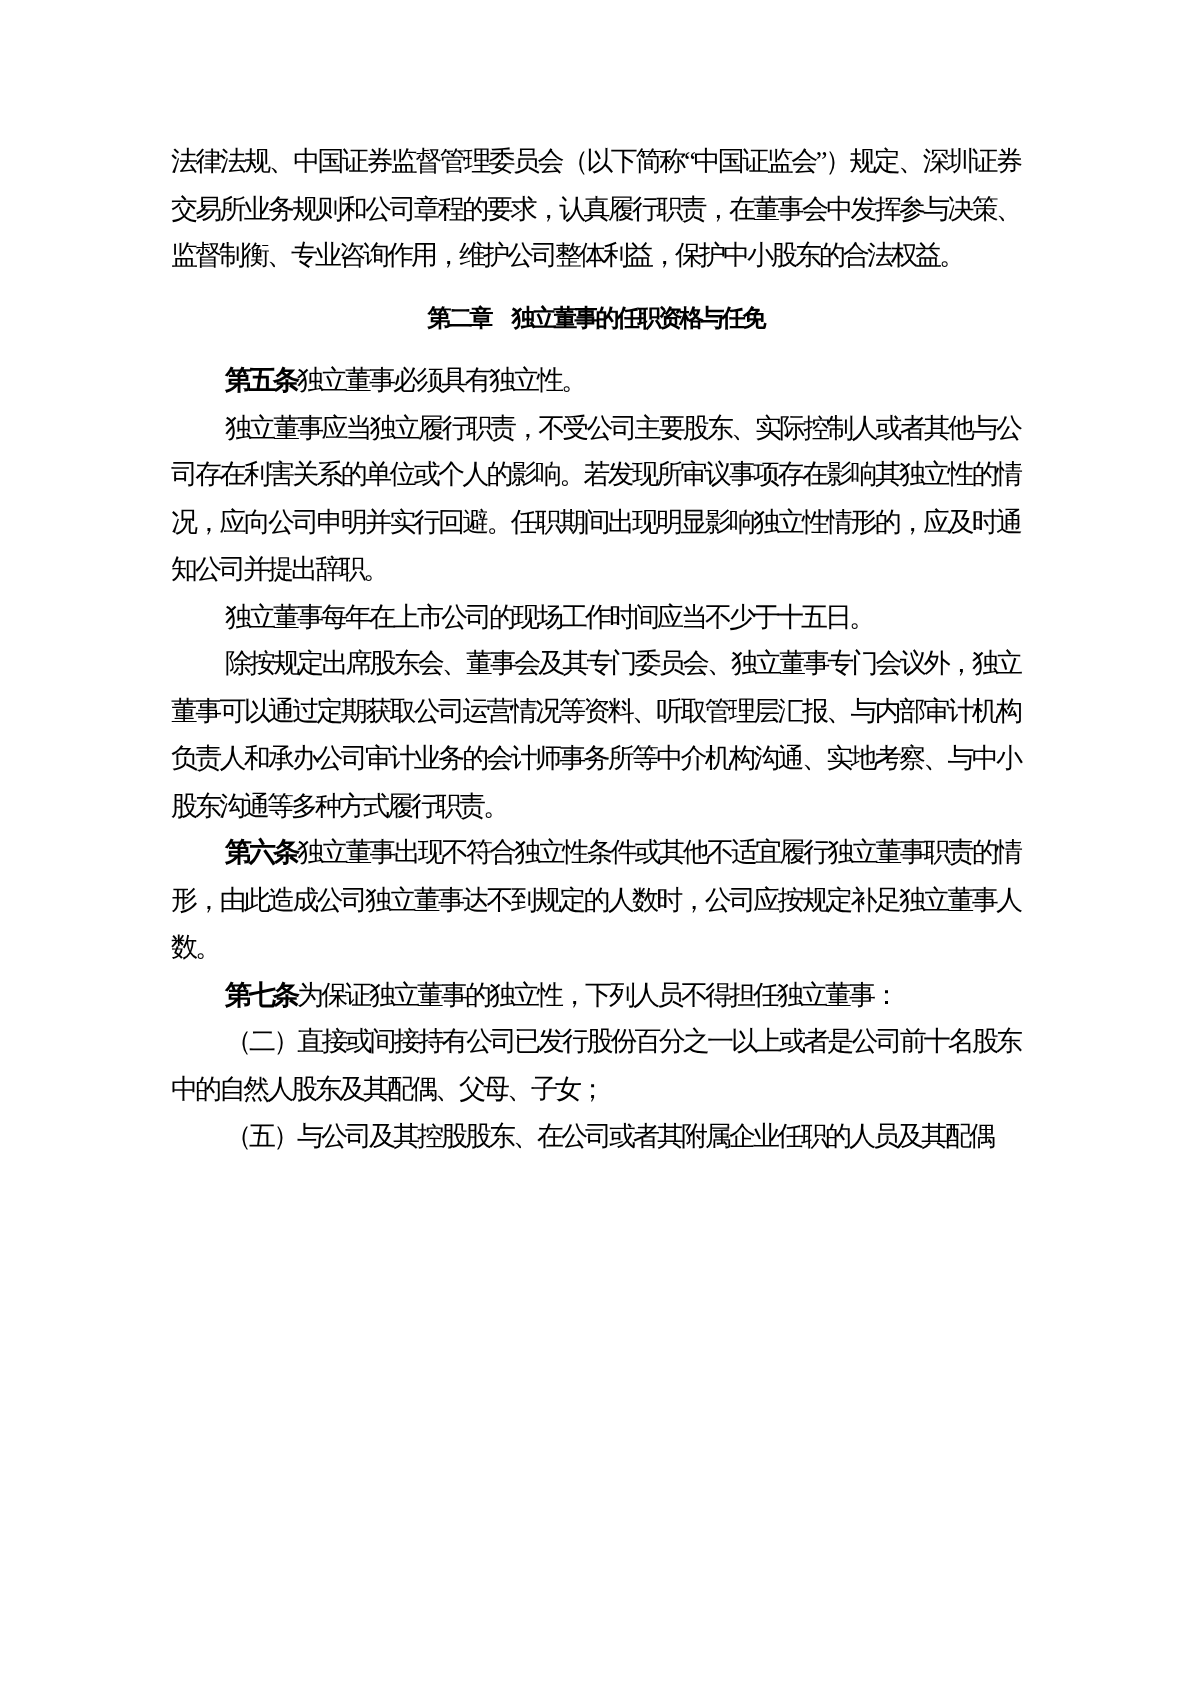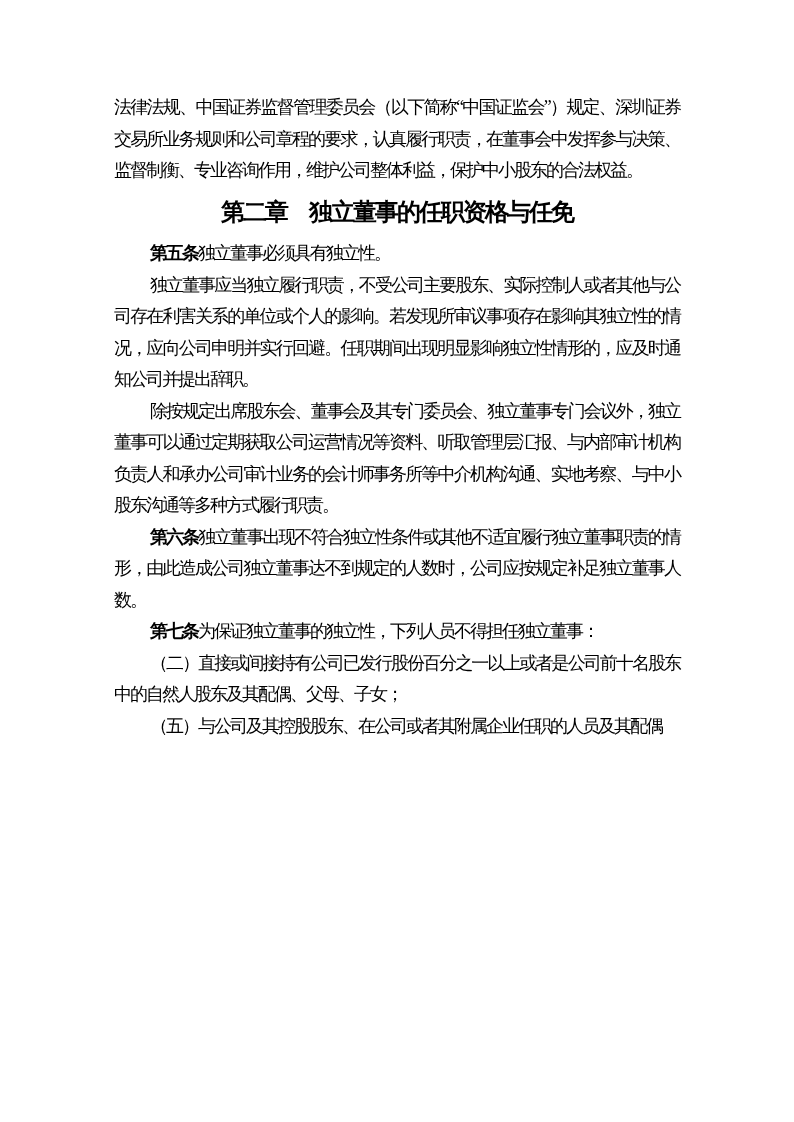--- a/index.html
+++ b/index.html
@@ -35,38 +35,39 @@
   .para {
     margin: 0;
     padding: 0;
   }
   .para.indent {
     text-indent: 36px;
   }
   .heading {
     margin: 10px 0 10px 0;
     padding: 0;
-    font-size: 24px;
+    font-size: 16px;
     line-height: 31.5px;
     font-weight: bold;
     text-align: center;
     text-indent: 0;
   }
   .art-num {
     font-weight: bold;
   }
 </style>
 </head>
 <body>
 
 <div class="page">
   <div class="content">
       <p class="para"><span>法律法规、中国证券监督管理委员会（以下简称“中国证监会”）规定、深圳证券交易所业务规则和公司章程的要求，认真履行职责，在董事会中发挥参与决策、监督制衡、专业咨询作用，维护公司整体利益，保护中小股东的合法权益。</span></p>
       <h2 class="heading"><span>第二章　独立董事的任职资格与任免</span></h2>
       <p class="para indent"><b class="art-num">第五条</b><span>独立董事必须具有独立性。</span></p>
       <p class="para indent"><span>独立董事应当独立履行职责，不受公司主要股东、实际控制人或者其他与公司存在利害关系的单位或个人的影响。若发现所审议事项存在影响其独立性的情况，应向公司申明并实行回避。任职期间出现明显影响独立性情形的，应及时通知公司并提出辞职。</span></p>
+      <p class="para indent"><span>独立董事每年在上市公司的现场工作时间应当不少于十五日。</span></p>
       <p class="para indent"><span>除按规定出席股东会、董事会及其专门委员会、独立董事专门会议外，独立董事可以通过定期获取公司运营情况等资料、听取管理层汇报、与内部审计机构负责人和承办公司审计业务的会计师事务所等中介机构沟通、实地考察、与中小股东沟通等多种方式履行职责。</span></p>
       <p class="para indent"><b class="art-num">第六条</b><span>独立董事出现不符合独立性条件或其他不适宜履行独立董事职责的情形，由此造成公司独立董事达不到规定的人数时，公司应按规定补足独立董事人数。</span></p>
       <p class="para indent"><b class="art-num">第七条</b><span>为保证独立董事的独立性，下列人员不得担任独立董事：</span></p>
       <p class="para indent"><span>（二）直接或间接持有公司已发行股份百分之一以上或者是公司前十名股东中的自然人股东及其配偶、父母、子女；</span></p>
       <p class="para indent"><span>（五）与公司及其控股股东、在公司或者其附属企业任职的人员及其配偶</span></p>
     </div>
 </div>
 
 </body></html>

